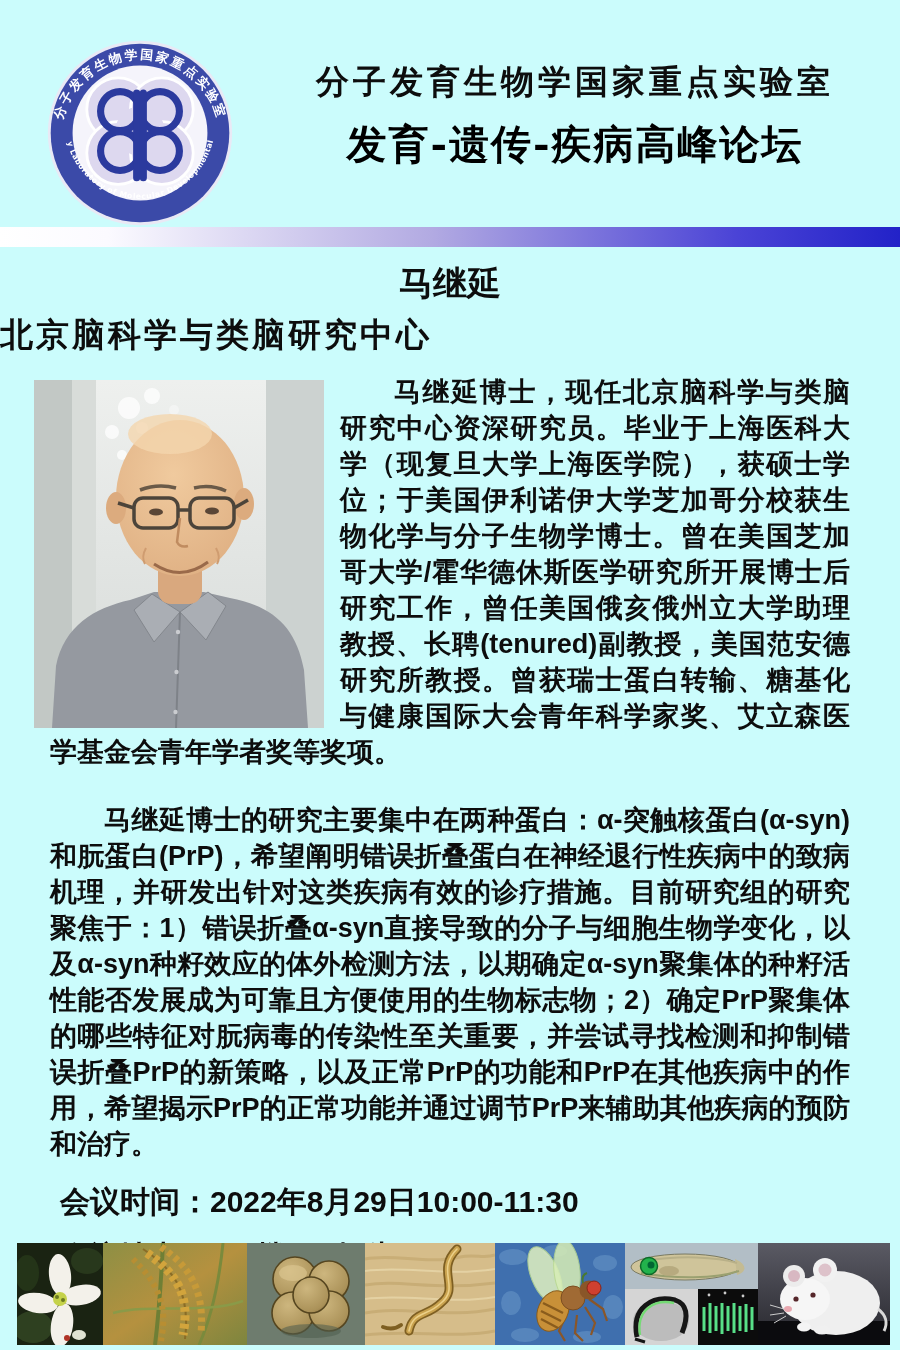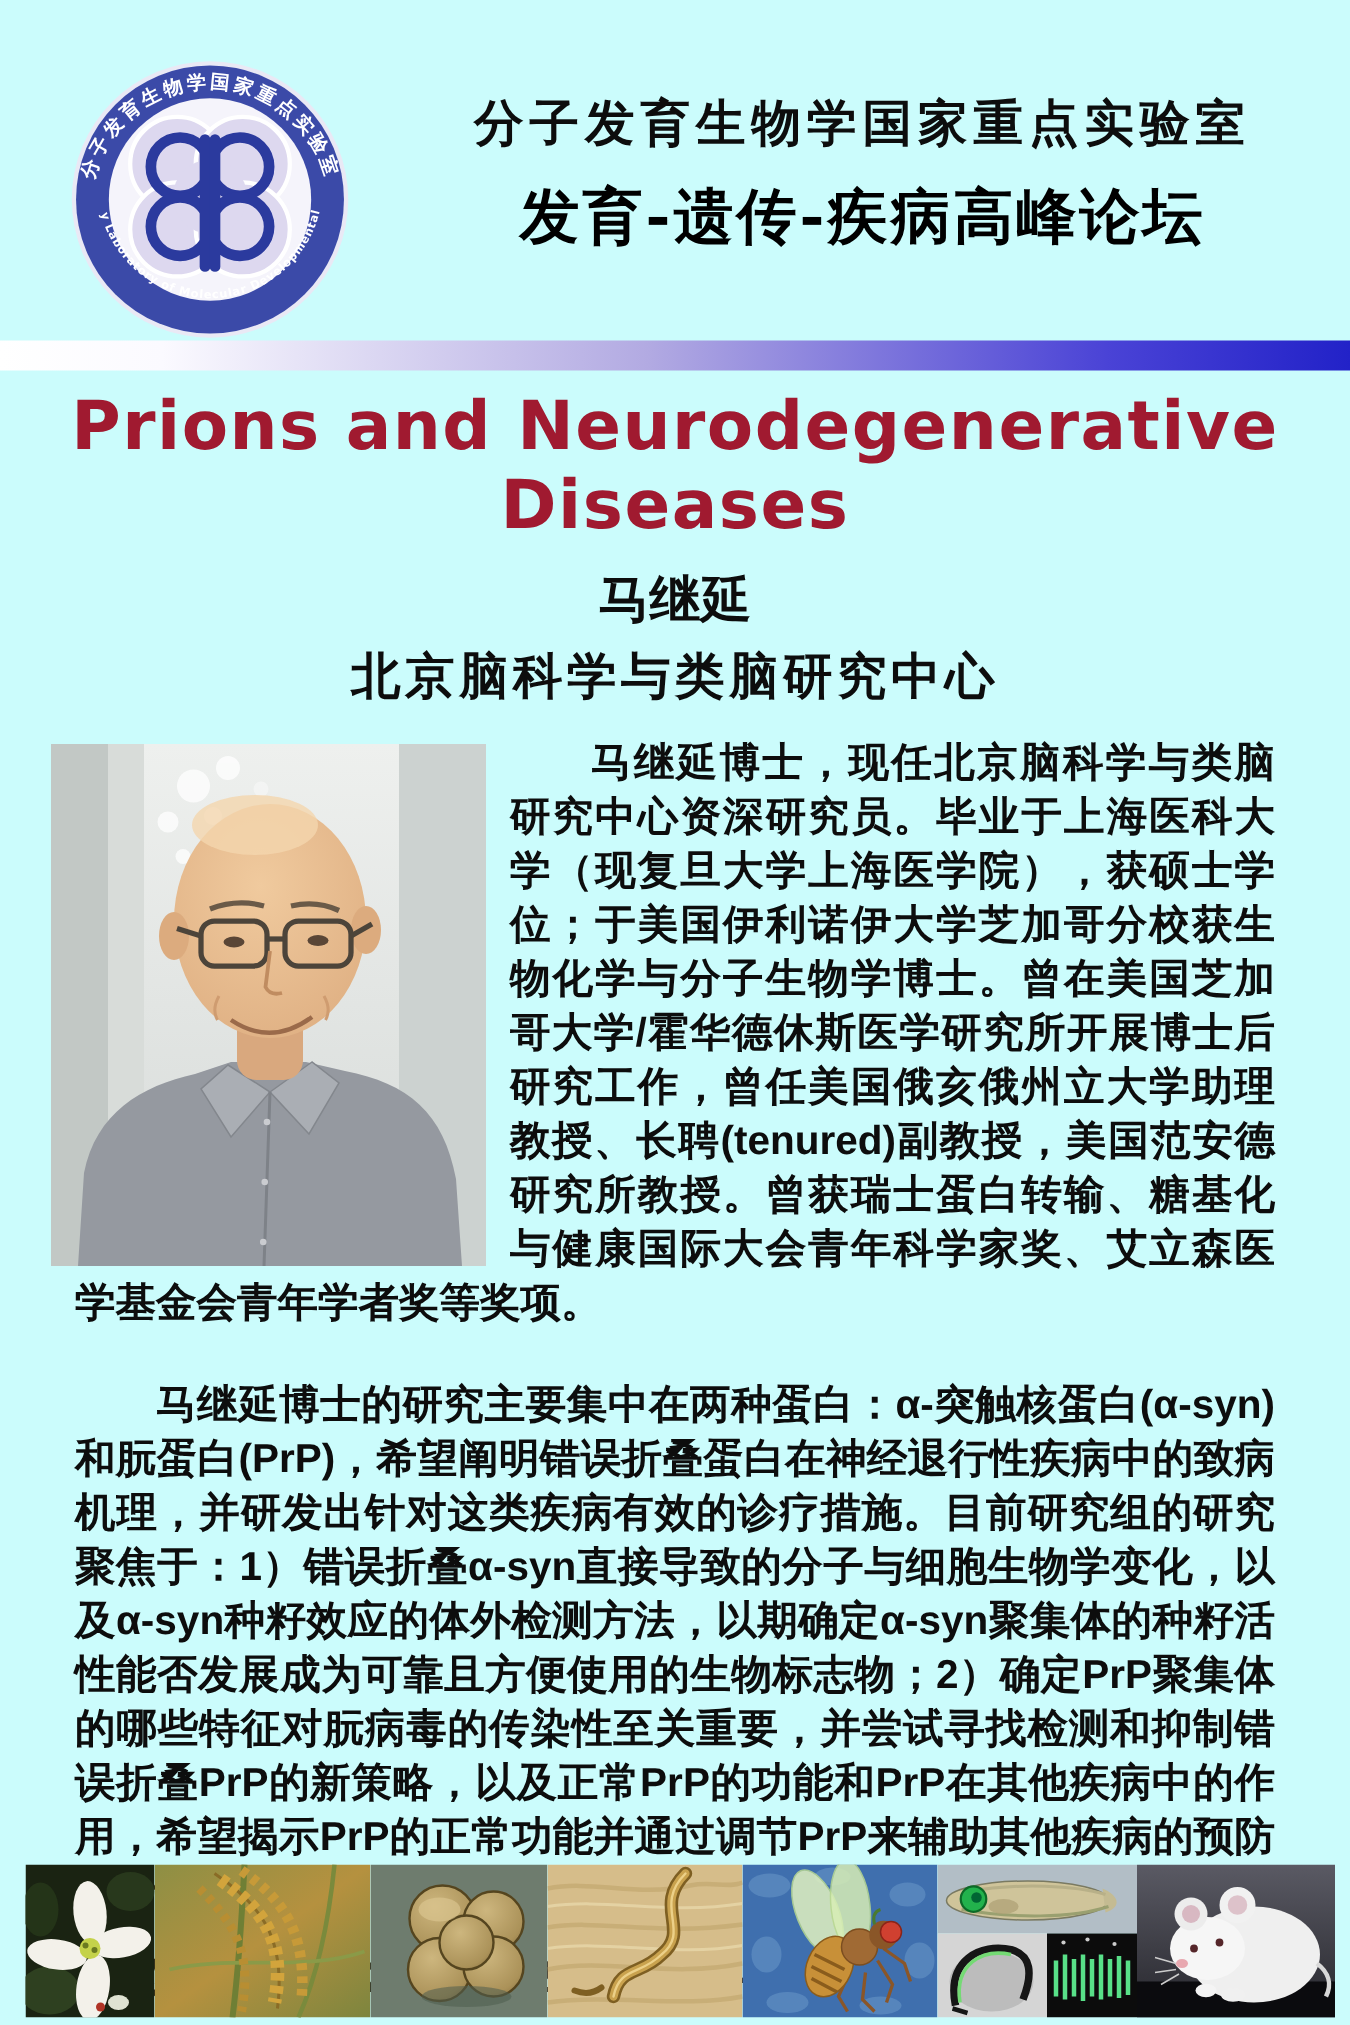--- a/index.html
+++ b/index.html
@@ -14,21 +14,21 @@
   .forum-title{margin-top:12px;font-size:40px;font-weight:bold;letter-spacing:2px;color:#000000;
                font-family:"DejaVu Serif","Liberation Serif",serif;}
   .forum-issue{margin-top:4px;font-size:32px;font-weight:bold;letter-spacing:1px;
                font-family:"DejaVu Serif","Liberation Serif",serif;}
   .band{height:20px;background:linear-gradient(90deg,#ffffff 0%,#fbfaff 12%,#b2aae2 48%,#4a43d6 82%,#2222c8 100%);}
   
   .title{margin-top:10px;text-align:center;font-size:45px;font-weight:bold;color:#a01a30;letter-spacing:1px;
          font-family:"DejaVu Sans","Liberation Sans",sans-serif;}
   .speaker{margin-top:14px;text-align:center;font-size:34px;font-weight:bold;
            font-family:Liberation Mono, monospace;}
-  .affiliation{margin-top:6px;text-align:center;font-size:33px;font-weight:bold;letter-spacing:3px;
+  .affiliation{margin-top:6px;font-size:33px;font-weight:bold;letter-spacing:3px;
                font-family:"DejaVu Serif","Liberation Serif",serif;}
   
   .content{margin:16px 34px 0;font-weight:bold;text-align:justify;}
   .photo{float:left;width:290px;height:348px;margin:6px 16px 2px 0;}
   .para{font-size:27px;line-height:36px;text-indent:2em;margin:16px;}
   .research{clear:both;padding-top:16px;}
   .meeting{margin:20px 0 0 26px;font-size:30px;font-weight:bold;}
   .meeting-line{margin-bottom:14px;}
   
   .footer{position:absolute;left:17px;top:1243px;width:873px;height:102px;display:flex;}
@@ -73,21 +73,20 @@
     </svg>
 
     <div class="header-text">
       <div class="lab-name">分子发育生物学国家重点实验室</div>
       <div class="forum-title">发育-遗传-疾病高峰论坛</div>
     </div>
   </div>
 
   <div class="band"></div>
 
-  <div class="title">Prions and Neurodegenerative Diseases</div>
   <div class="speaker">马继延</div>
   <div class="affiliation">北京脑科学与类脑研究中心</div>
 
   <div class="content">
 
     <svg class="photo" viewBox="0 0 290 348">
       <defs>
         <linearGradient id="pbg" x1="0" y1="0" x2="0" y2="1">
           <stop offset="0" stop-color="#eef0ee"></stop>
             <stop offset="1" stop-color="#d6dad8"></stop>

